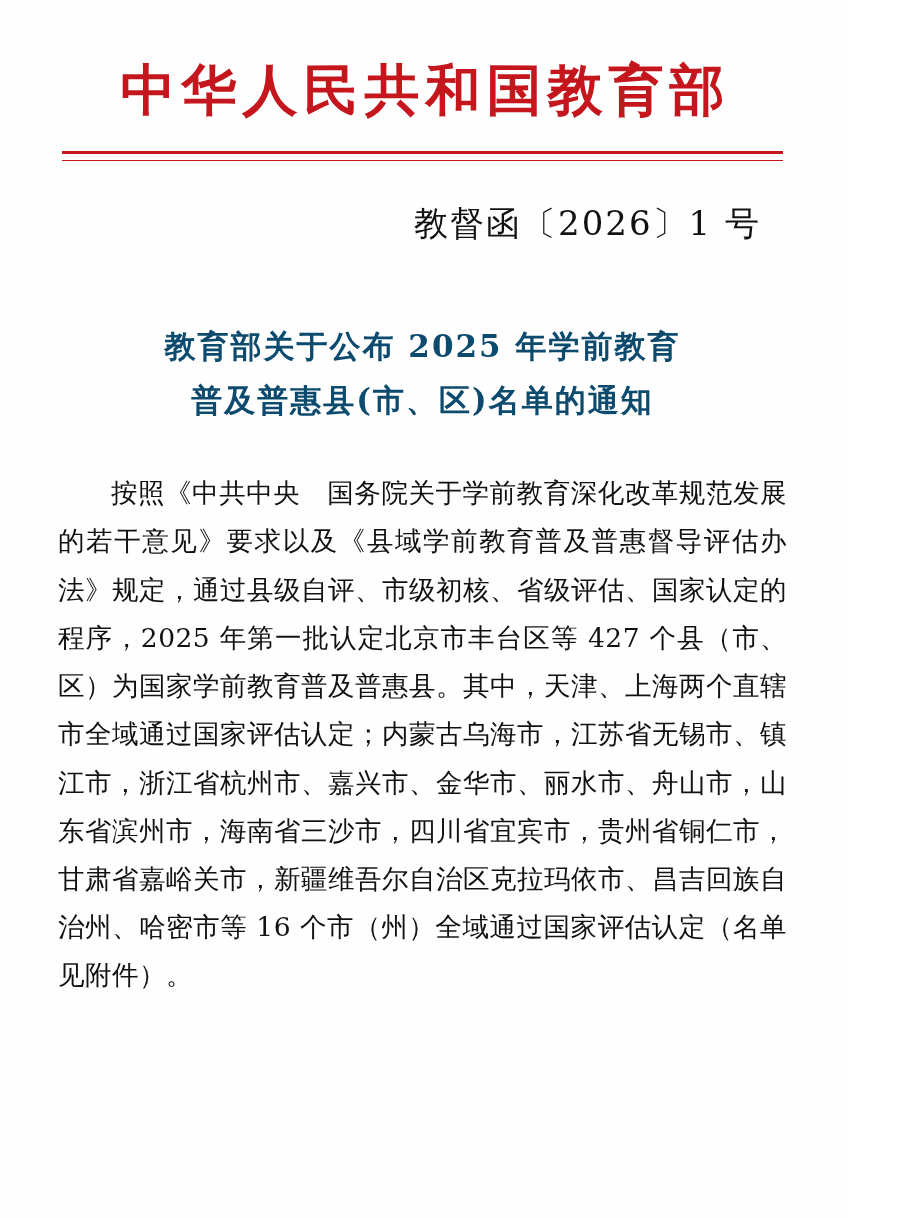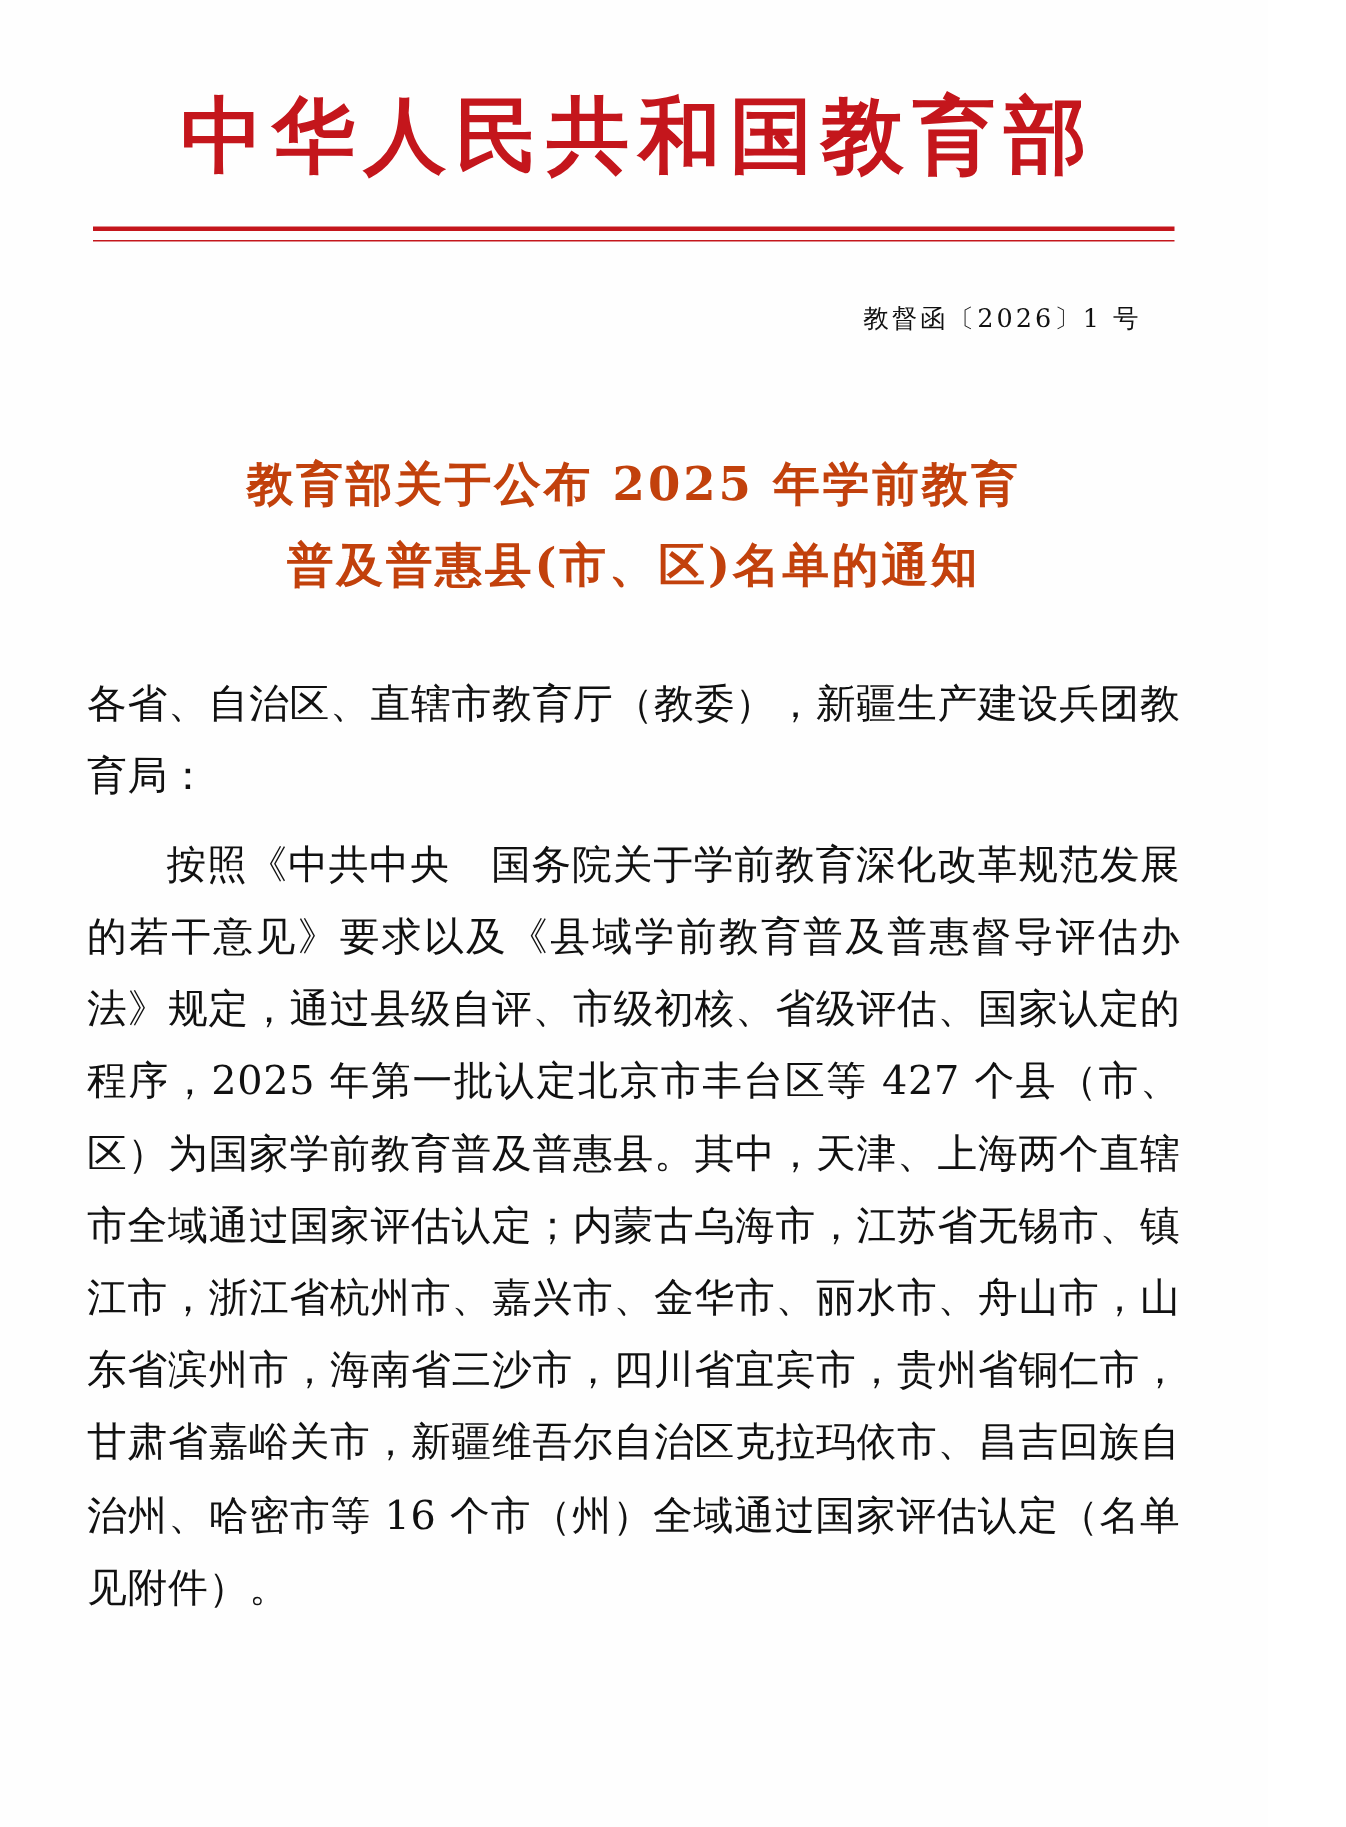--- a/index.html
+++ b/index.html
@@ -55,35 +55,35 @@
     margin-top: 6px;
   }
 
   
   .docnum-row {
     margin-top: 40px;
     text-align: right;
     padding-right: 26px;
   }
   .docnum {
-    font-size: 17px;
+    font-size: 34px;
     letter-spacing: 2px;
     color: #111;
     white-space: nowrap;
   }
 
   
   .doc-title {
     margin-top: 72px;
     text-align: center;
     font-size: 31px;
     font-weight: bold;
     line-height: 1.75;
     letter-spacing: 2px;
-    color: #c2410c;
+    color: #0c4a6e;
   }
   .doc-title .line {
     display: block;
     white-space: nowrap;
   }
 
   
   .body-text {
     margin-top: 42px;
     font-size: 26.5px;
@@ -119,17 +119,16 @@
   <div class="docnum-row">
     <span class="docnum">教督函〔2026〕1 号</span>
   </div>
 
   <div class="doc-title">
     <span class="line">教育部关于公布 2025 年学前教育</span>
     <span class="line">普及普惠县(市、区)名单的通知</span>
   </div>
 
   <div class="body-text">
-    <p>各省、自治区、直辖市教育厅（教委），新疆生产建设兵团教育局：</p>
     <p class="indent">按照《中共中央　国务院关于学前教育深化改革规范发展的若干意见》要求以及《县域学前教育普及普惠督导评估办法》规定，通过县级自评、市级初核、省级评估、国家认定的程序，2025 年第一批认定北京市丰台区等 427 个县（市、区）为国家学前教育普及普惠县。其中，天津、上海两个直辖市全域通过国家评估认定；内蒙古乌海市，江苏省无锡市、镇江市，浙江省杭州市、嘉兴市、金华市、丽水市、舟山市，山东省滨州市，海南省三沙市，四川省宜宾市，贵州省铜仁市，甘肃省嘉峪关市，新疆维吾尔自治区克拉玛依市、昌吉回族自治州、哈密市等 16 个市（州）全域通过国家评估认定（名单见附件）。</p>
   </div>
 
 </div>
 
 </body></html>

